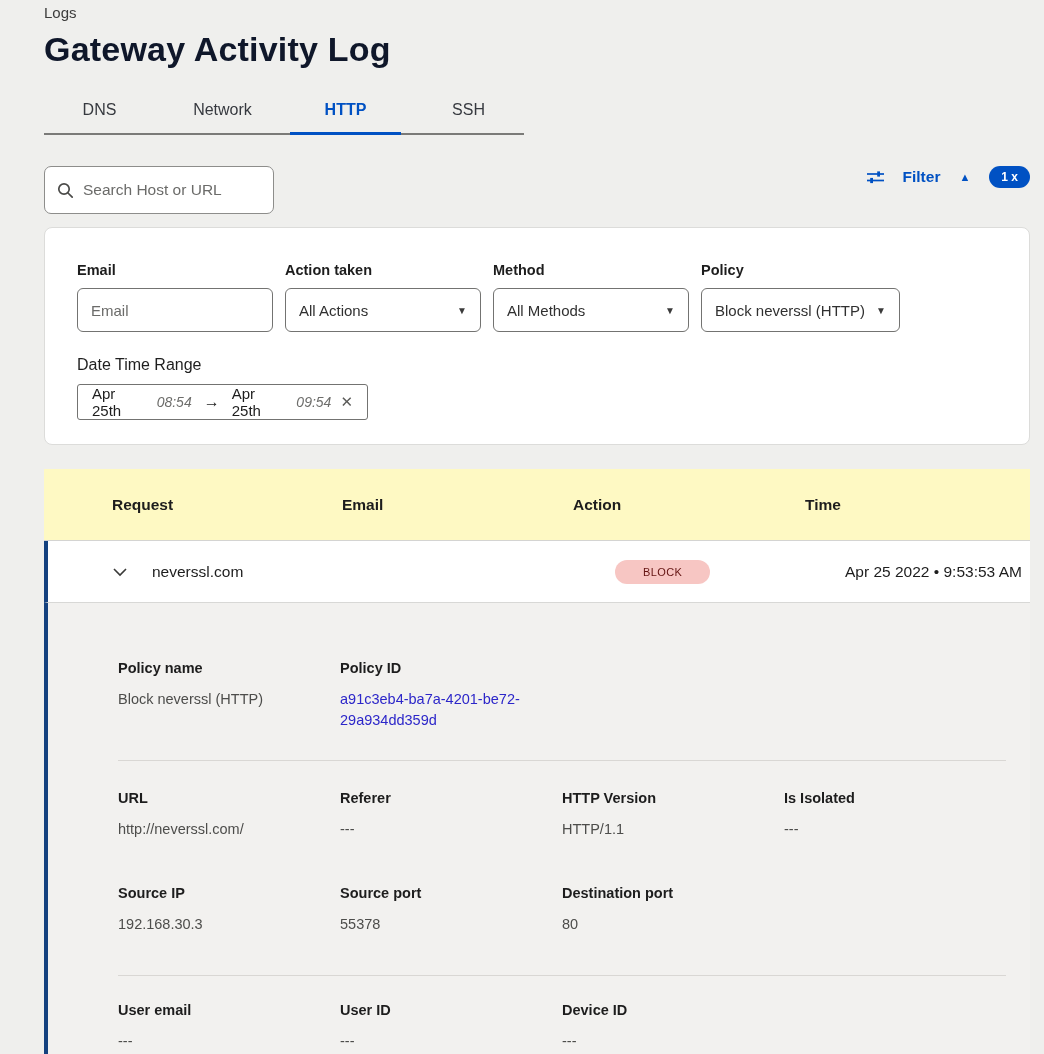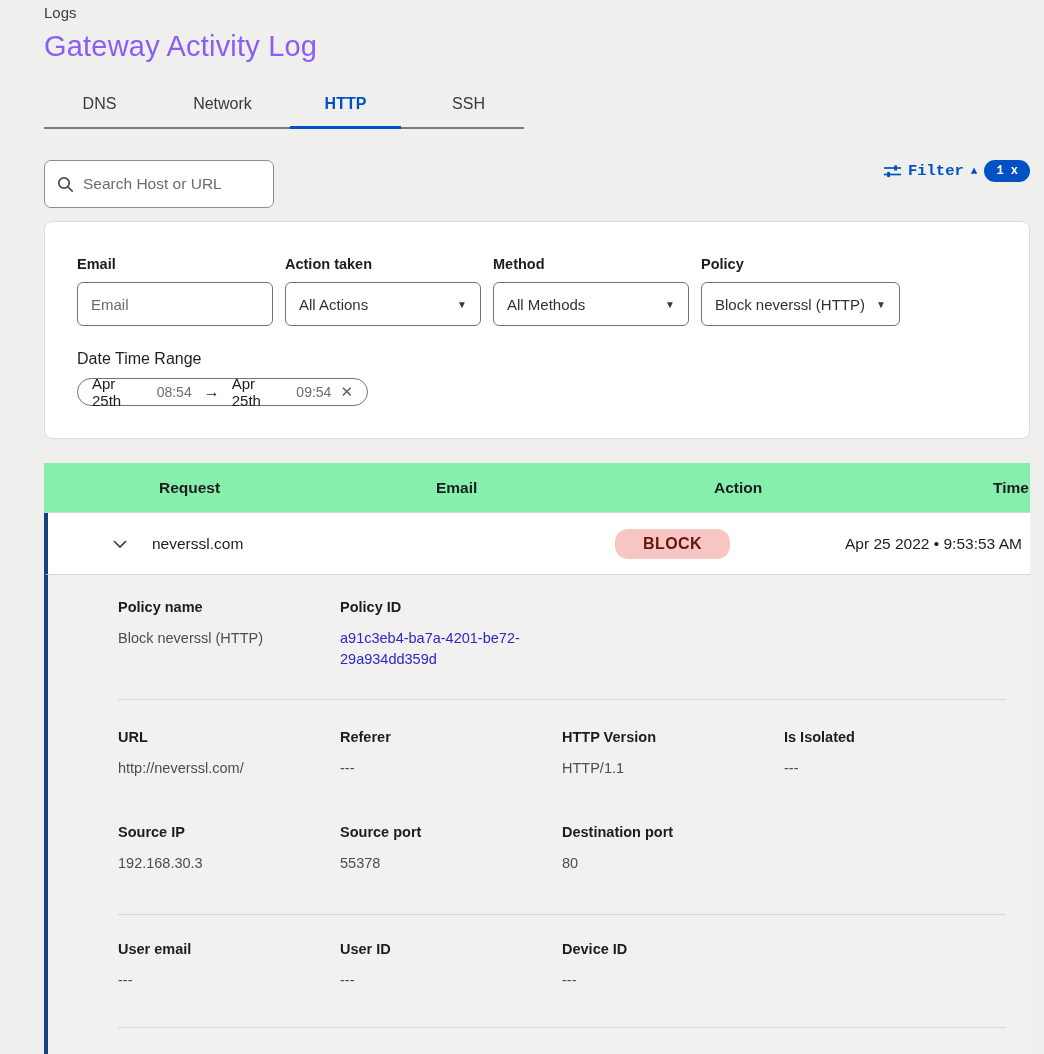--- a/index.html
+++ b/index.html
@@ -7,21 +7,21 @@
   body {
     font-family:"Liberation Sans","DejaVu Sans",sans-serif;
     background:#efefed;
     color:#1f1f1f;
     overflow:hidden;
   }
   .content { margin-left:44px; width:986px; }
 
   
   .breadcrumb { font-size:15px; color:#3c3c3c; padding-top:4px; }
-  .page-title { font-size:29px; font-weight:400; color:#8b5cf6; margin-top:9px; letter-spacing:.2px; }
+  .page-title { font-size:34px; font-weight:700; color:#0f172a; margin-top:9px; letter-spacing:.2px; }
 
   
   .tabstrip { margin-top:22px; width:480px; border-bottom:2px solid #7a7a78; display:flex;gap:12px; }
   .tab {
     width:120px; text-align:center; padding:10px 0 14px;
     font-size:16px; color:#36393f; cursor:pointer; position:relative;
   }
   .tab.active { color:#0051c3; font-weight:700; }
   .tab.active::after {
     content:""; position:absolute; left:0; right:0; bottom:-2px; height:3px; background:#0051c3;
@@ -31,21 +31,21 @@
   .search-row { margin-top:31px; display:flex; align-items:flex-start; justify-content:space-between; height:48px; }
   .search-box {
     width:230px; height:48px; background:#fff; border:1px solid #8d8d8b; border-radius:7px;
     display:flex; align-items:center; padding:0 12px; gap:9px;
   }
   .search-box input {
     border:none; outline:none; font-size:15.5px; color:#303030; width:100%;
     font-family:inherit; background:transparent;
   }
   .search-box input::placeholder { color:#6b6b69; }
-  .filter-group { display:flex; align-items:center; gap:7px;font-family:Liberation Mono, monospace; }
+  .filter-group { display:flex; align-items:center; gap:19px; }
   .filter-label { color:#0051c3; font-size:15.5px; font-weight:700; cursor:pointer; }
   .caret-up { color:#0051c3; font-size:11px; cursor:pointer; }
   .filter-count {
     background:#0051c3; color:#fff; font-size:12px; font-weight:700;
     border-radius:11px; padding:4px 12px; cursor:pointer;
   }
 
   
   .filter-panel {
     margin-top:13px; background:#fff; border:1px solid #dcdcda; border-radius:8px;
@@ -61,57 +61,57 @@
   .ffield input { border:none; outline:none; font-size:15px; color:#303030; width:100%; font-family:inherit; }
   .ffield input::placeholder { color:#6b6b69; }
   .f-email .fcontrol { width:196px; }
   .f-select .fcontrol { justify-content:space-between; cursor:pointer; }
   .f-action .fcontrol, .f-method .fcontrol { width:196px; }
   .f-policy .fcontrol { width:199px; }
   .sel-caret { color:#3a3a3a; font-size:10px; margin-left:8px; }
   .f-action { margin-left:0; }
   .daterange-wrap { margin-top:24px; }
   .daterange {
-    width:291px; height:28px; border:1px solid #737371; border-radius:15px; background:#fff;
+    width:291px; height:36px; border:1px solid #737371; border-radius:3px; background:#fff;
     display:flex; align-items:center; padding:0 14px; gap:9px; font-size:15px;
   }
   .dr-date { color:#1d1d1d; }
-  .dr-time { color:#6d6d6b; font-size:14px; }
+  .dr-time { color:#6d6d6b; font-size:14px;font-style:italic; }
   .dr-arrow { color:#1d1d1d; font-size:16px; margin:0 3px; }
   .dr-close { color:#5b5b59; font-size:15px; margin-left:auto; cursor:pointer; }
 
   
   .log-table { margin-top:24px; background:#fff; height:602px; }
   .thead {
     display:grid; grid-template-columns:64px 230px 231px 232px 1fr;
-    padding-left:4px; height:50px; align-items:center;
-    border-bottom:1px solid #d4d4d2; background:#86efac;gap:47px;
+    padding-left:4px; height:72px; align-items:center;
+    border-bottom:1px solid #d4d4d2; background:#fef9c3;
   }
   .thead .th { font-size:15.5px; font-weight:700; color:#1d1d1d; }
   .trow {
     display:grid; grid-template-columns:64px 230px 231px 232px 1fr;
     height:62px; align-items:center; background:#fff;
     border-left:4px solid #14417f; border-bottom:1px solid #d8d8d6; cursor:pointer;padding-left:40px;
   }
   .chev-cell { display:flex; justify-content:center; }
   .req-cell { font-size:15.5px; color:#1d1d1d; }
   .time-cell { font-size:15.5px; color:#1d1d1d; }
   .badge-block {
     display:inline-block; background:#f7c6c3; color:#641412;
-    font-size:16px; font-weight:700; letter-spacing:.4px;
+    font-size:11px; font-weight:400; letter-spacing:.4px;
     border-radius:13px; padding:6px 28px; margin-left:2px;
   }
 
   
   .detail { background:#f2f1ef; border-left:4px solid #14417f; height:481px; padding:0 24px 0 70px; }
   .dgrid { display:grid; grid-template-columns:222px 222px 222px 1fr; }
   .dfield .dlabel { font-size:14.5px; font-weight:700; color:#1d1d1d; }
   .dfield .dvalue { font-size:14.5px; color:#4d4d4b; margin-top:13px; line-height:1.45; }
   .dvalue.link { color:#2c26c9; max-width:192px; cursor:pointer; }
-  .sec-policy { padding-top:24px; padding-bottom:29px; }
+  .sec-policy { padding-top:57px; padding-bottom:29px; }
   .divider { border-top:1px solid #d9d7d4; }
   .sec-url { padding-top:29px; }
   .sec-source { padding-top:45px; padding-bottom:40px; }
   .sec-user { padding-top:26px; padding-bottom:36px; }
   .radar-row { padding-top:33px; text-align:right; }
 
   svg { display:block; }
 </style>
 </head>
 <body>

